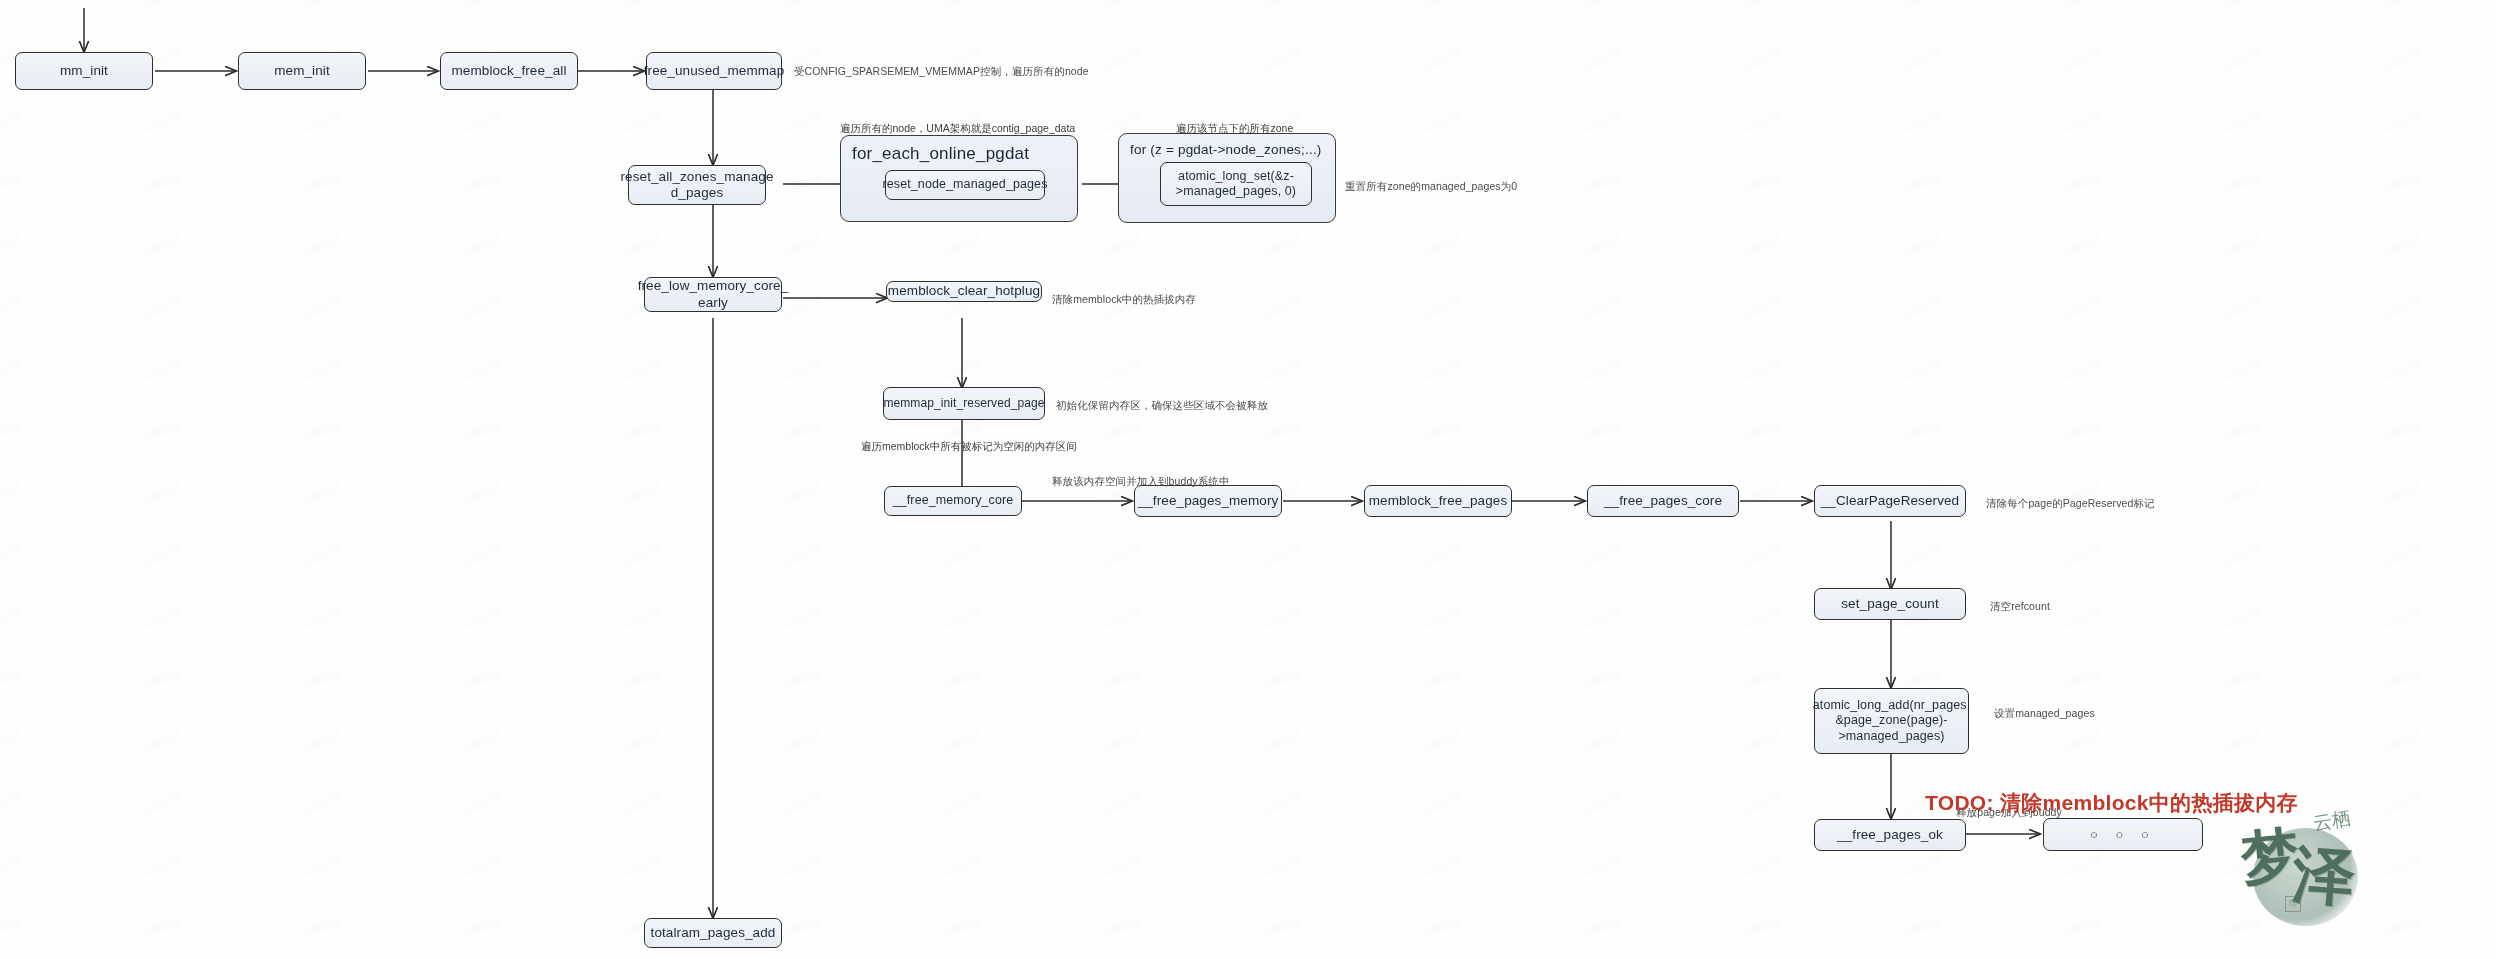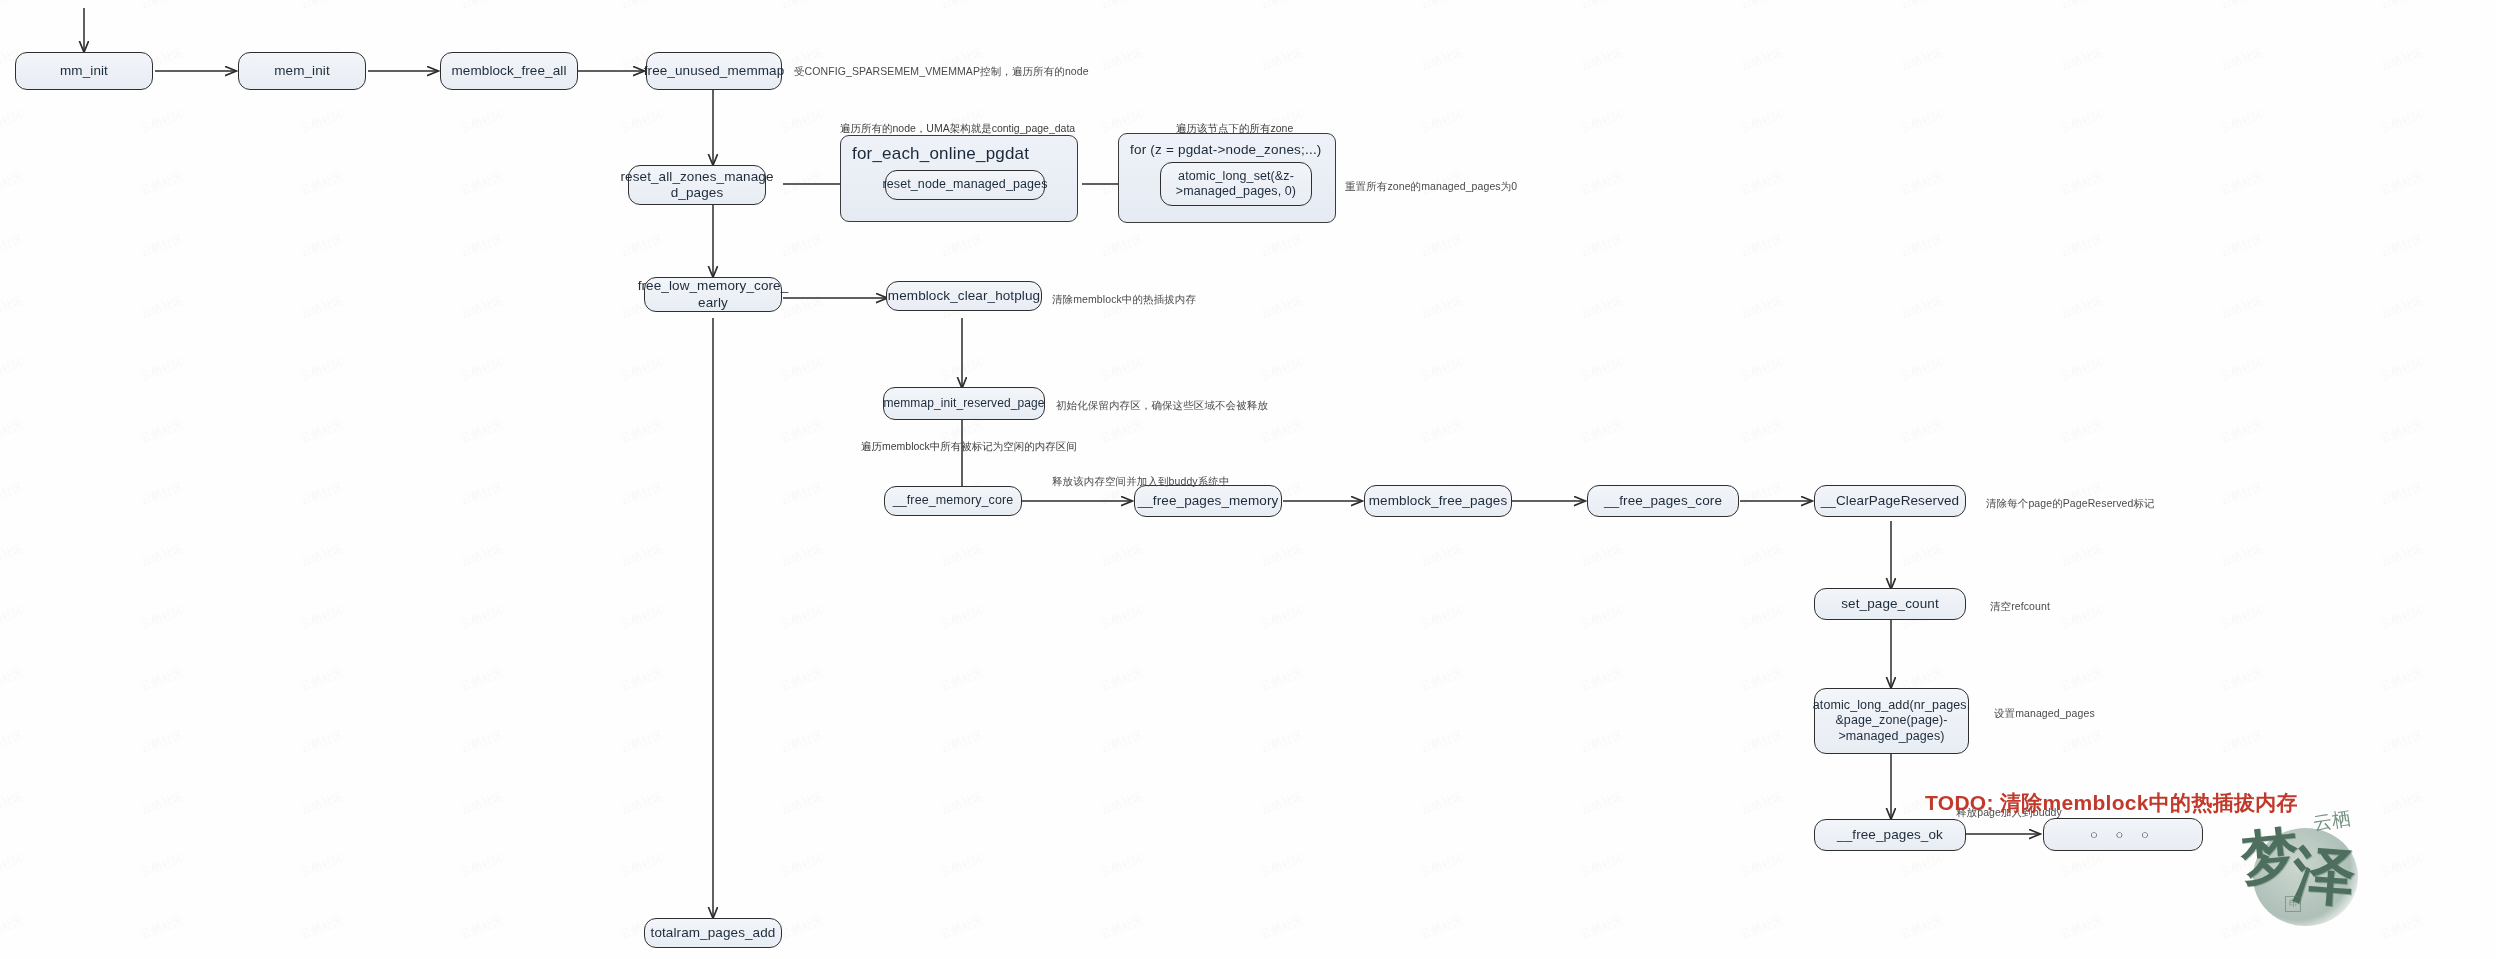--- a/index.html
+++ b/index.html
@@ -26,21 +26,21 @@
     white-space:nowrap;
     font-family:"Liberation Sans", sans-serif;
   }
   #canvas{ position:absolute; inset:0; z-index:2; }
   svg#wires{ position:absolute; left:0; top:0; width:2496px; height:959px; z-index:1; }
 
   .node{
     position:absolute;
     background:linear-gradient(to bottom,#f2f5f9 0%,#e8edf4 100%);
     border:1.6px solid #2f2f2f;
-    border-radius:12px;
+    border-radius:7px;
     color:#1d2b3a;
     display:flex; align-items:center; justify-content:center;
     text-align:center;
     line-height:1.22;
     font-size:13.5px;
     letter-spacing:.1px;
     padding:2px 4px;
     z-index:3;
   }
   .group{
@@ -470,21 +470,21 @@
     <span>atomic_long_set(&amp;z-</span>
     <span>&gt;managed_pages, 0)</span>
   </div>
   <div class="ann" style="left:1345px; top:180px;">重置所有zone的managed_pages为0</div>
 
   <div class="node" style="left:644px; top:277px; width:138px; height:35px; flex-direction:column;">
     <span>free_low_memory_core_</span>
     <span>early</span>
   </div>
 
-  <div class="node" style="left:886px; top:281px; width:156px; height:30px;">memblock_clear_hotplug</div>
+  <div class="node" style="left:886px; top:281px; width:156px; height:21px;">memblock_clear_hotplug</div>
   <div class="ann" style="left:1052px; top:293px;">清除memblock中的热插拔内存</div>
 
   <div class="node" style="left:883px; top:387px; width:162px; height:33px; font-size:12px;">memmap_init_reserved_page</div>
   <div class="ann" style="left:1056px; top:399px;">初始化保留内存区，确保这些区域不会被释放</div>
 
   <div class="caption" style="left:861px; top:440px;">遍历memblock中所有被标记为空闲的内存区间</div>
 
   <div class="node" style="left:884px; top:486px; width:138px; height:30px; font-size:12.5px;">__free_memory_core</div>
   <div class="ann" style="left:1052px; top:475px;">释放该内存空间并加入到buddy系统中</div>
 

